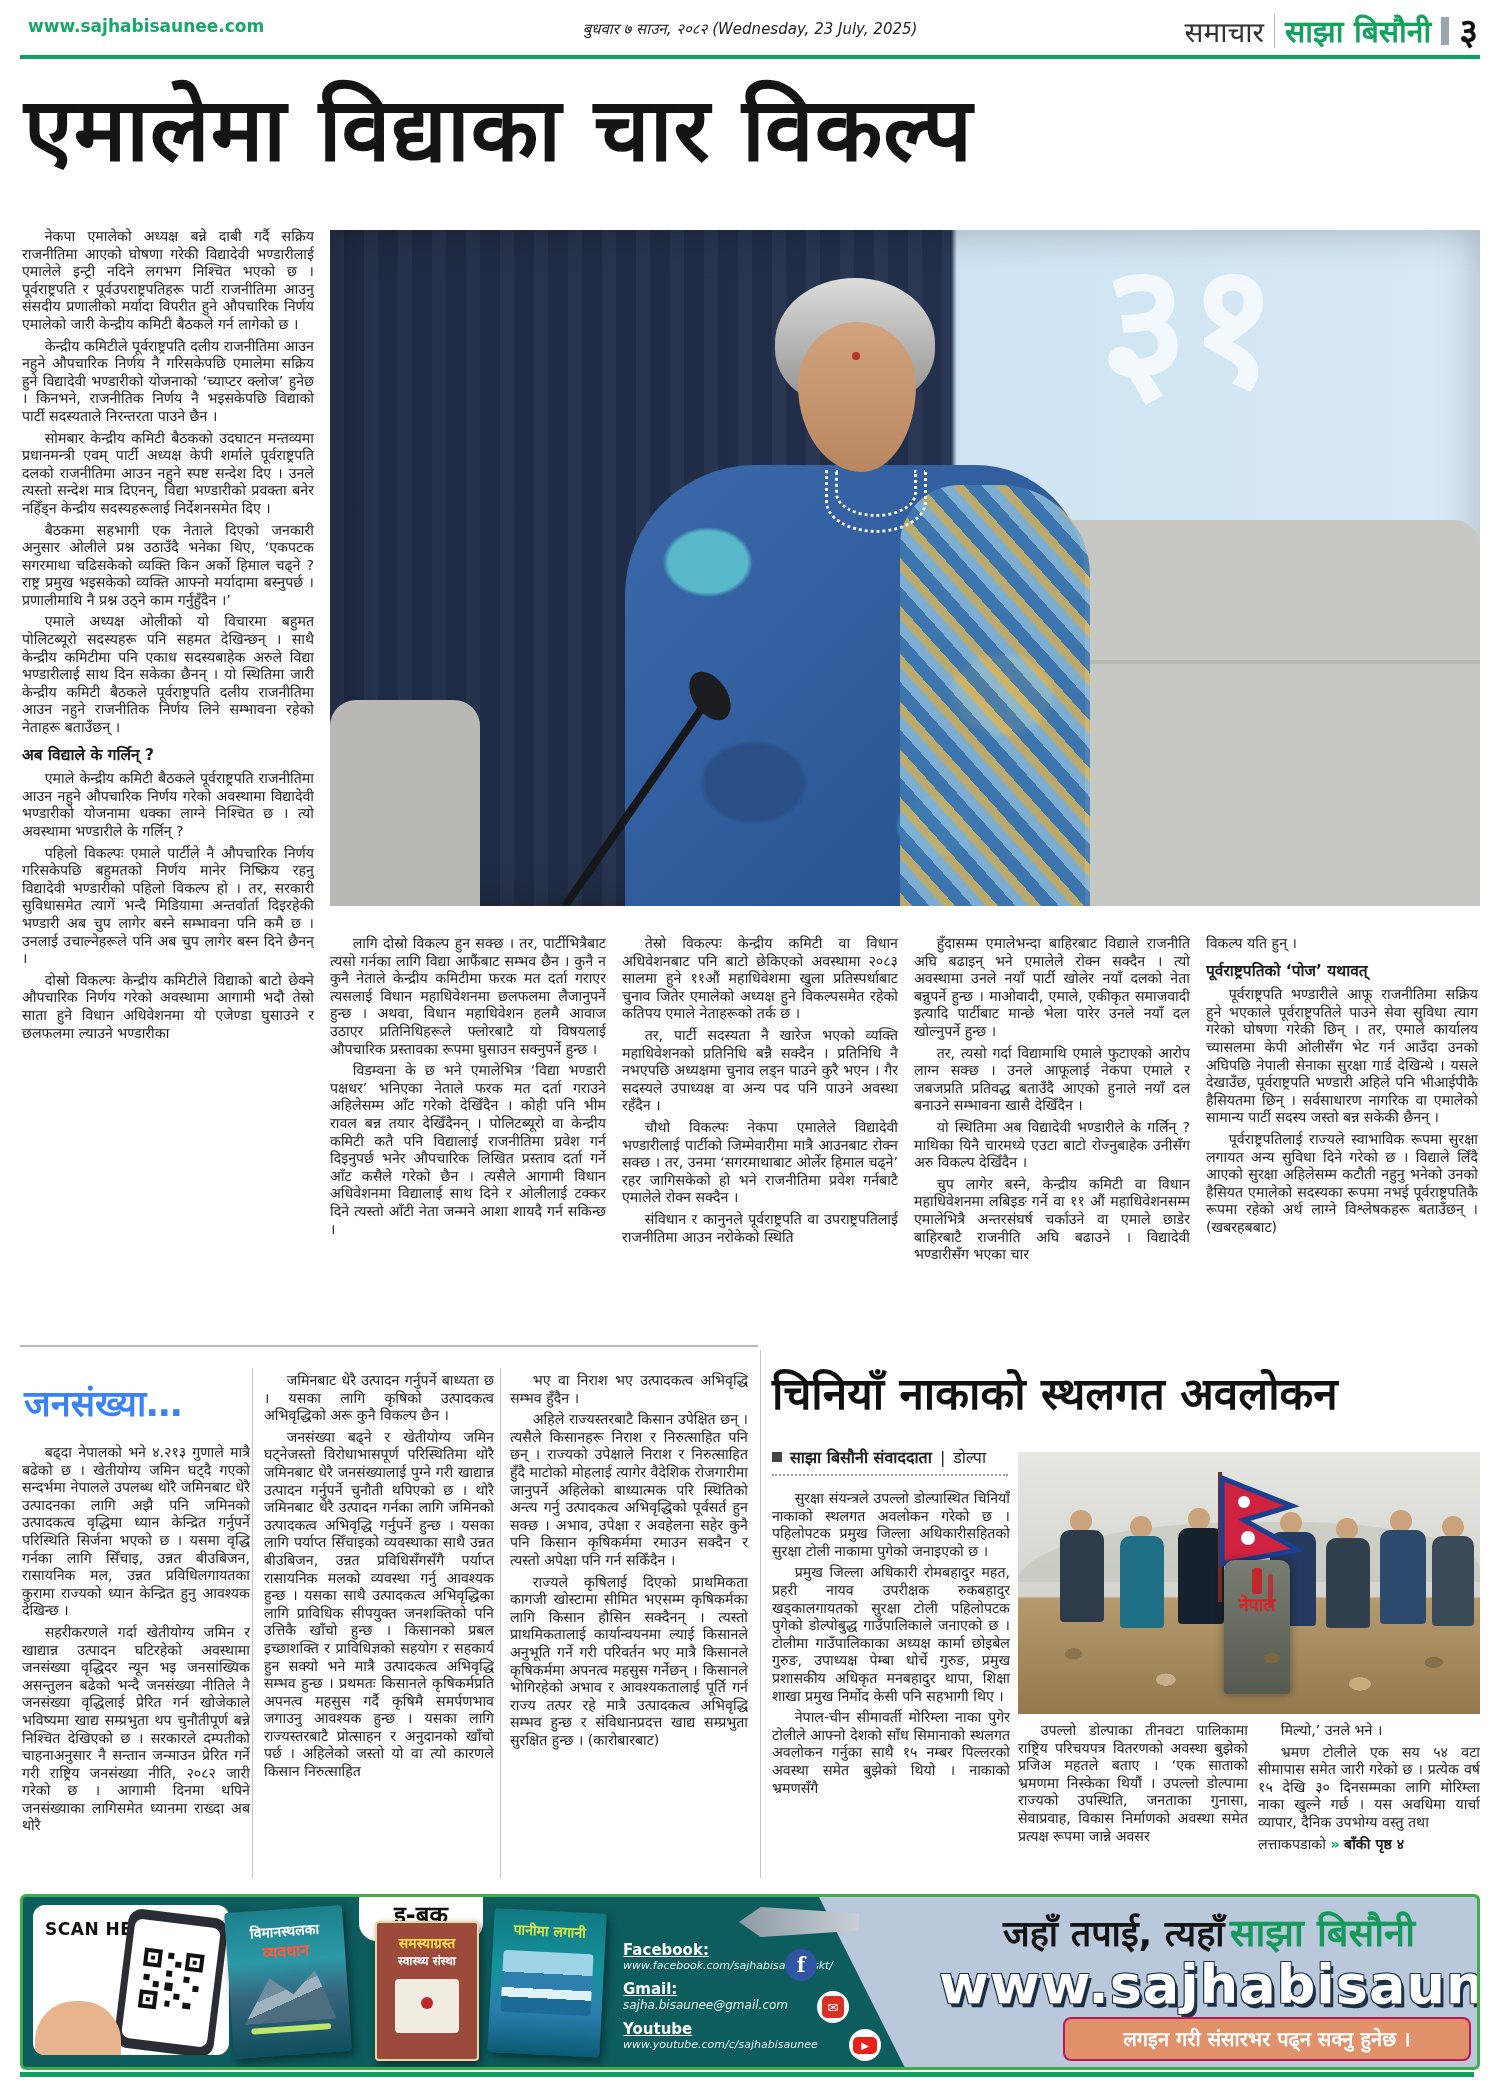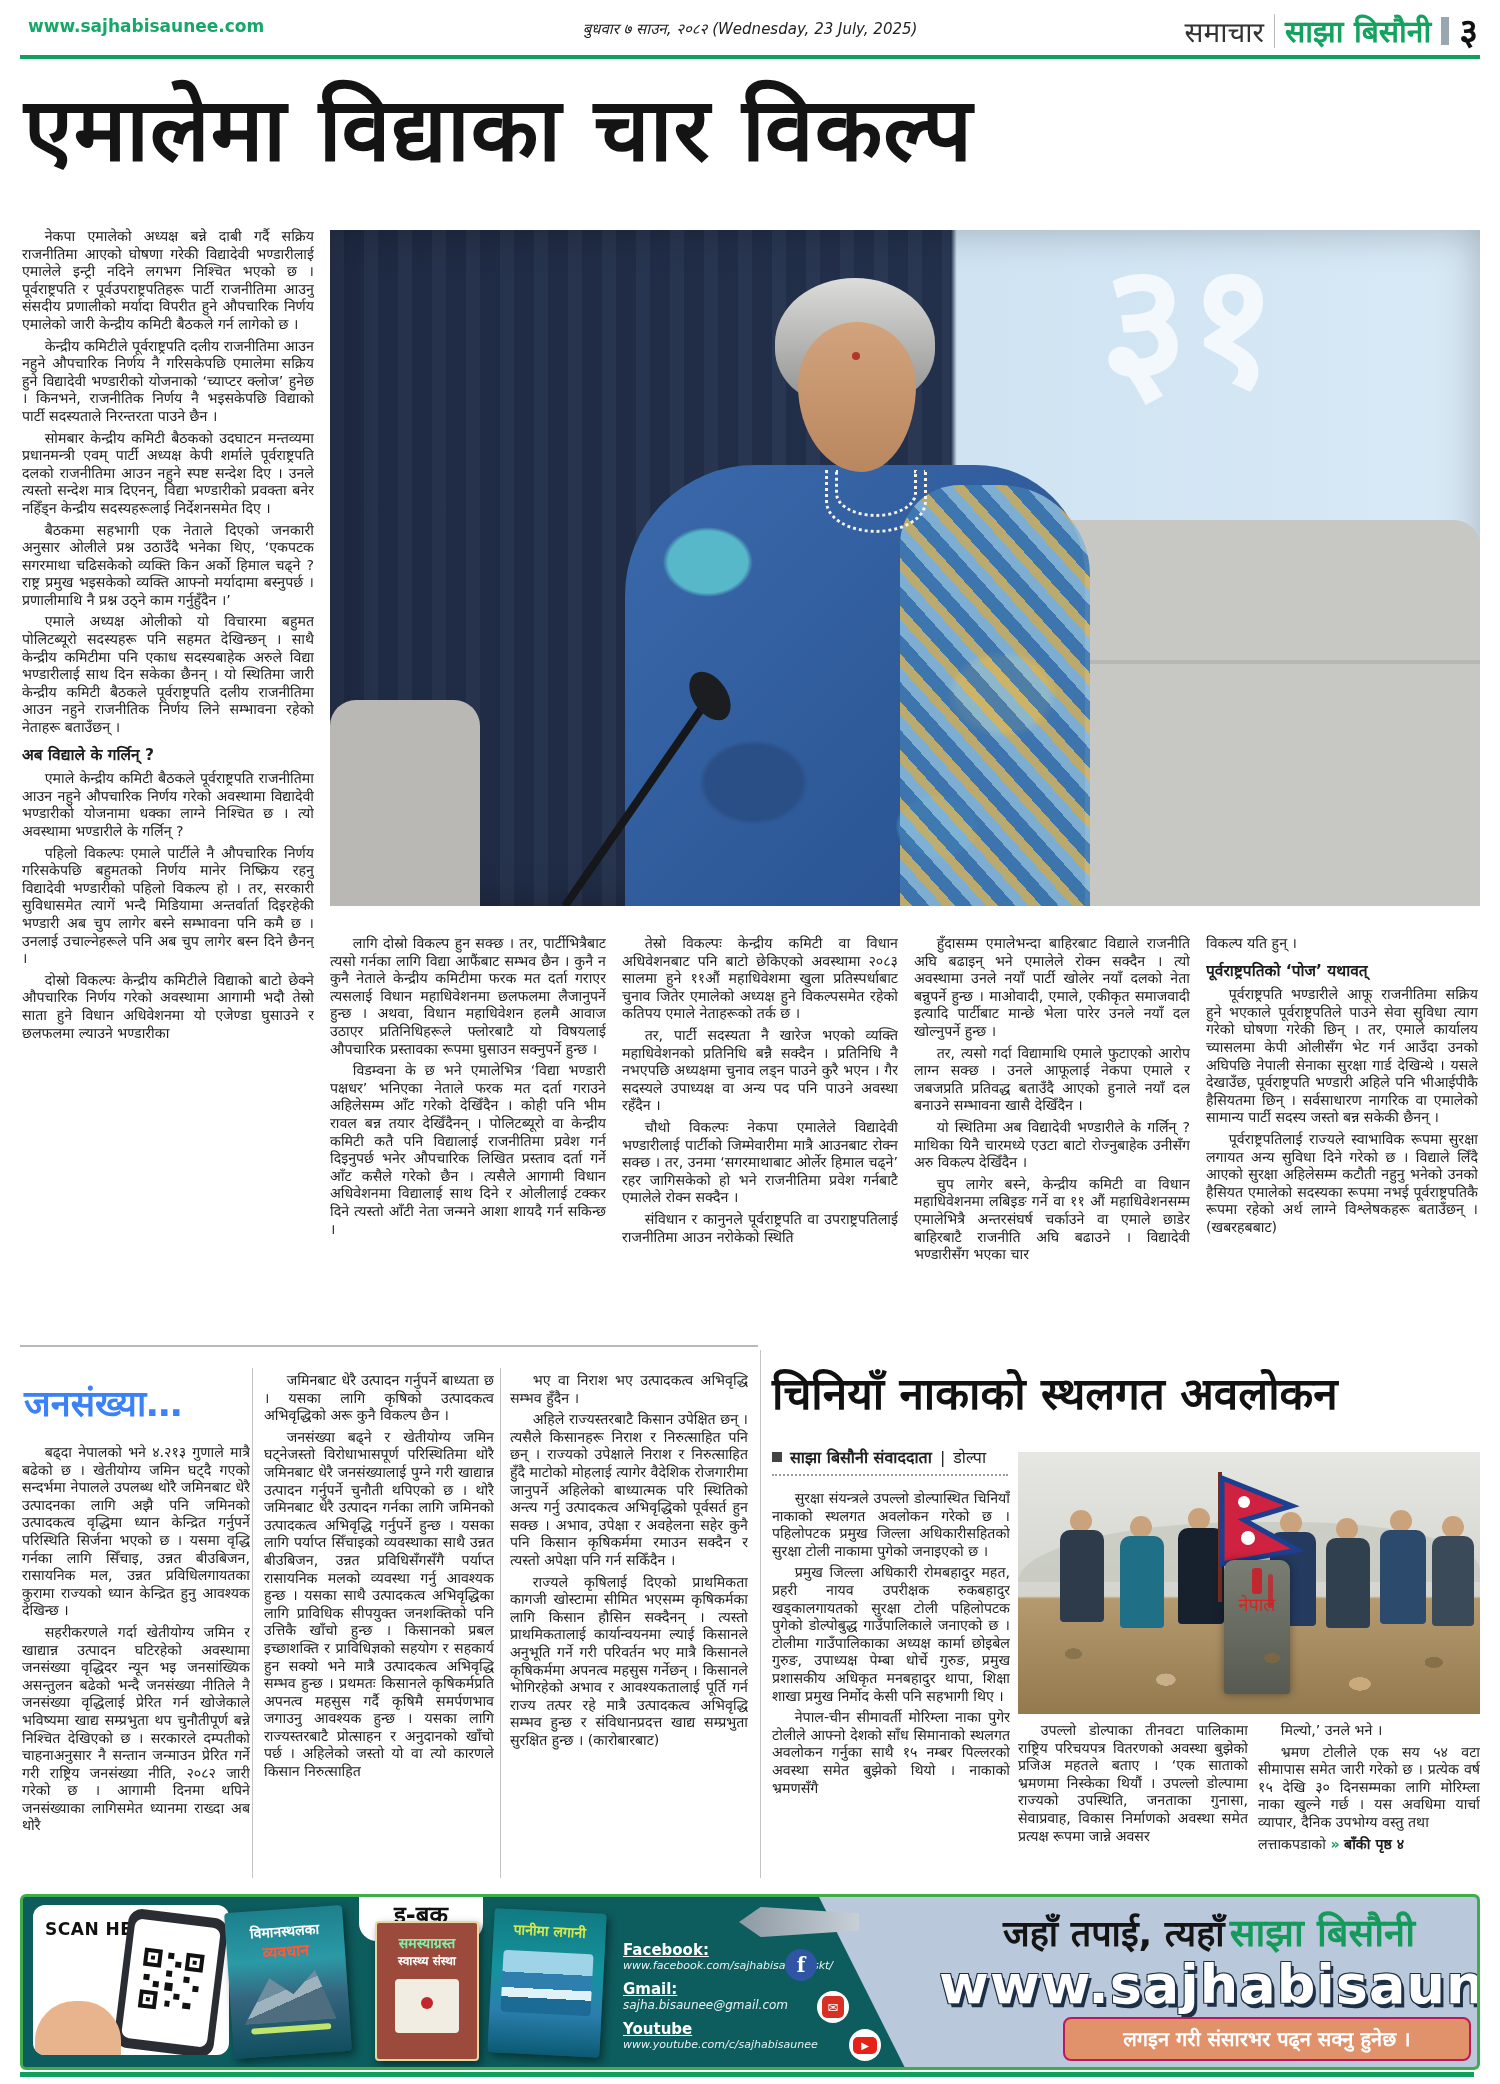--- a/index.html
+++ b/index.html
@@ -56,37 +56,37 @@
   .photo-border{background:linear-gradient(#e6e6e2 0%,#d4d5cf 55%,#b59a6f 56%,#94794f 100%);overflow:hidden;}
   .rocks{background:
       radial-gradient(14px 9px at 12% 30%, #8a744e 0 60%, transparent 62%),
       radial-gradient(16px 10px at 32% 60%, #c7b089 0 60%, transparent 62%),
       radial-gradient(13px 8px at 55% 35%, #7d6743 0 60%, transparent 62%),
       radial-gradient(18px 11px at 74% 65%, #caa97a 0 60%, transparent 62%),
       radial-gradient(15px 9px at 90% 40%, #86704a 0 60%, transparent 62%);}
   .person{border-radius:10px 10px 4px 4px;}
   .head{border-radius:50%;background:#caa27b;}
   .pillar{background:linear-gradient(#7a7d72,#565a50);border-radius:10px 10px 3px 3px;box-shadow:0 0 8px rgba(0,0,0,.4);}
-  .pillar-text{color:#d22; font-weight:normal;font-size:18px;text-align:center;line-height:1.2;}
+  .pillar-text{color:#d22; font-weight:bold;font-size:18px;text-align:center;line-height:1.2;}
   .paint{background:#c1272d;}
   
   .banner{background:#0d5c5e;border:3px solid #3fae49;border-radius:6px;overflow:hidden;}
   .scan-panel{background:#fff;border-radius:12px;overflow:hidden;}
   .scan-label{font-size:17px;font-weight:800;color:#111;letter-spacing:.5px;}
   .phone{background:#2a2d33;border-radius:14px;}
   .phone-screen{background:#fff;border-radius:8px;}
   .ebook-bubble{background:#fff;border-radius:0 0 18px 18px;text-align:center;}
   .ebook-label{font-size:24px;font-weight:800;color:#111;}
   .book{border-radius:4px;box-shadow:3px 4px 8px rgba(0,0,0,.45);overflow:hidden;text-align:center;}
   .book1{background:linear-gradient(#1d7f8c 0%,#2b99a6 35%,#35657e 60%,#0f4e5e 100%);}
   .book2{background:#9c4a3c;border:2px solid #e8d8a0;}
   .book3{background:linear-gradient(#117a83 0%,#14939c 40%,#2b7fae 70%,#0b5a74 100%);}
   .bk-t1{color:#fff;font-weight:800;font-size:14px;}
   .bk-t1b{color:#ff5a3c;font-weight:800;font-size:16px;}
-  .bk-t2a{color:#86efac;font-weight:800;font-size:14px;}
+  .bk-t2a{color:#fde047;font-weight:800;font-size:14px;}
   .bk-t2b{color:#fff;font-weight:800;font-size:12px;}
   .bk-t3{color:#d7e84a;font-weight:800;font-size:14px;}
   .contact-label{color:#fff;font-weight:800;font-size:15px;text-decoration:underline;}
   .contact-url{color:#e9f2f2;font-style:italic;font-size:11px;}
   .icon-circle{border-radius:50%;display:flex;align-items:center;justify-content:center;}
   .fb{background:#2f55a4;color:#fff;font-weight:800;font-size:20px;font-family:"DejaVu Serif",serif;}
   .gm{background:#fff;}
   .gm-in{width:22px;height:22px;border-radius:5px;background:#d93025;color:#fff;font-size:13px;display:flex;align-items:center;justify-content:center;}
   .yt{background:#fff;}
   .yt-in{width:24px;height:17px;border-radius:5px;background:#e62117;color:#fff;font-size:10px;display:flex;align-items:center;justify-content:center;}

